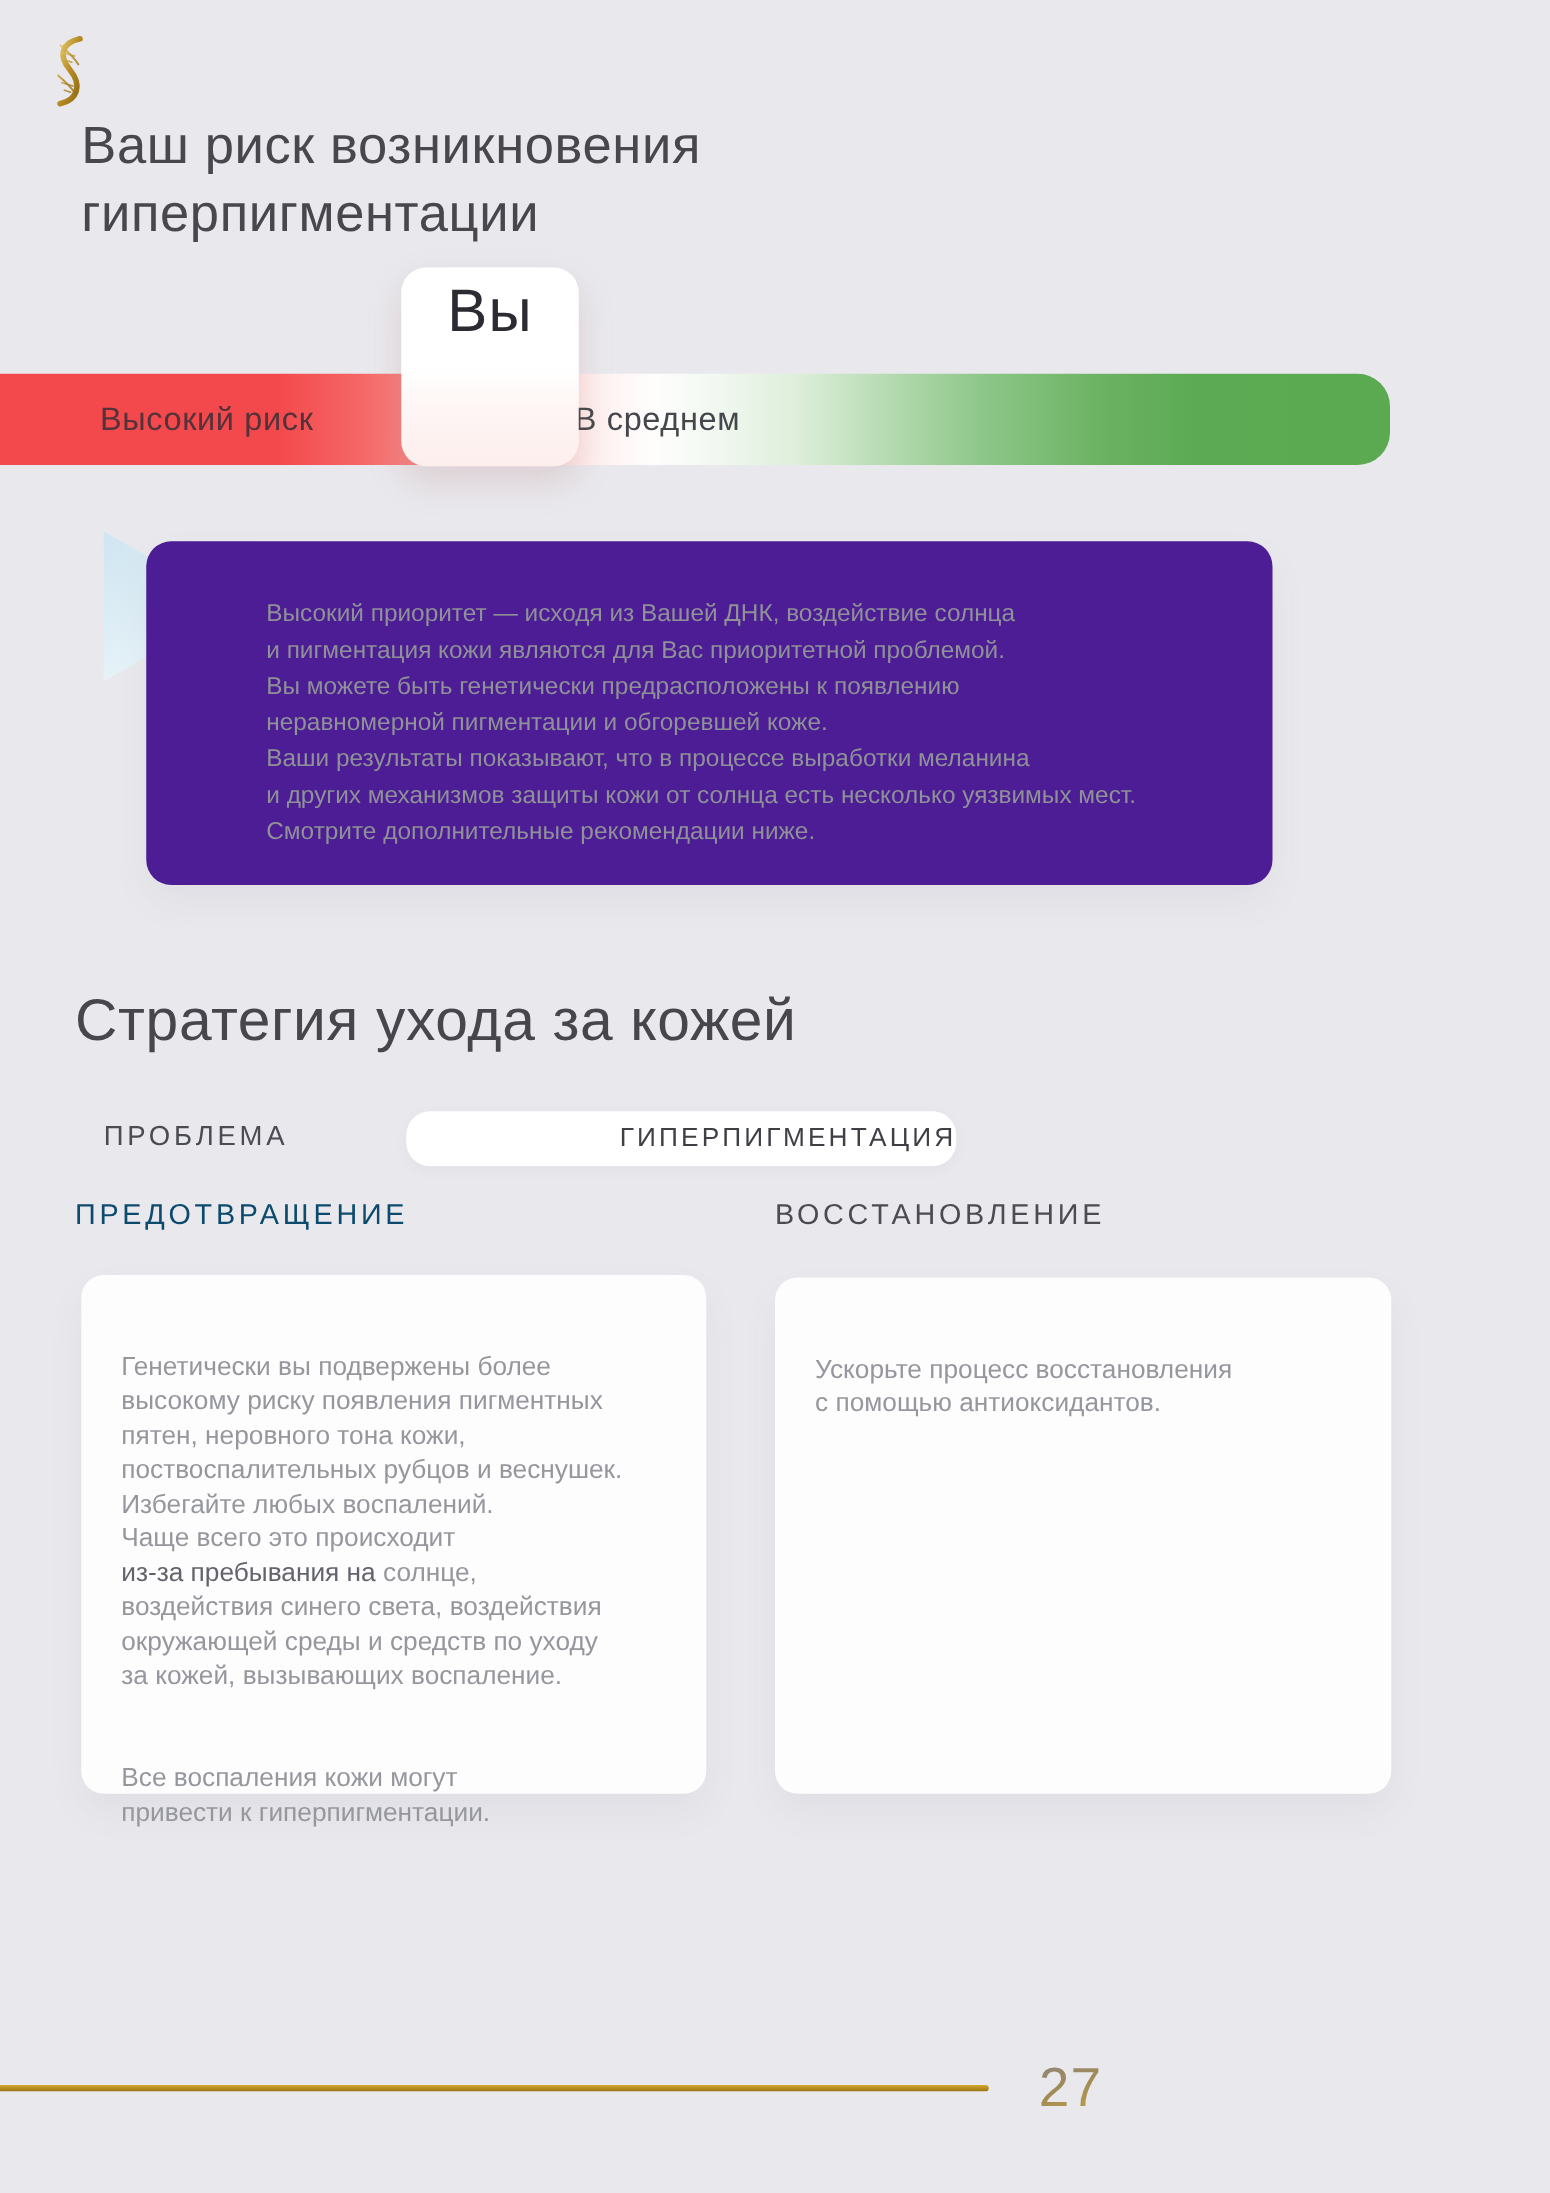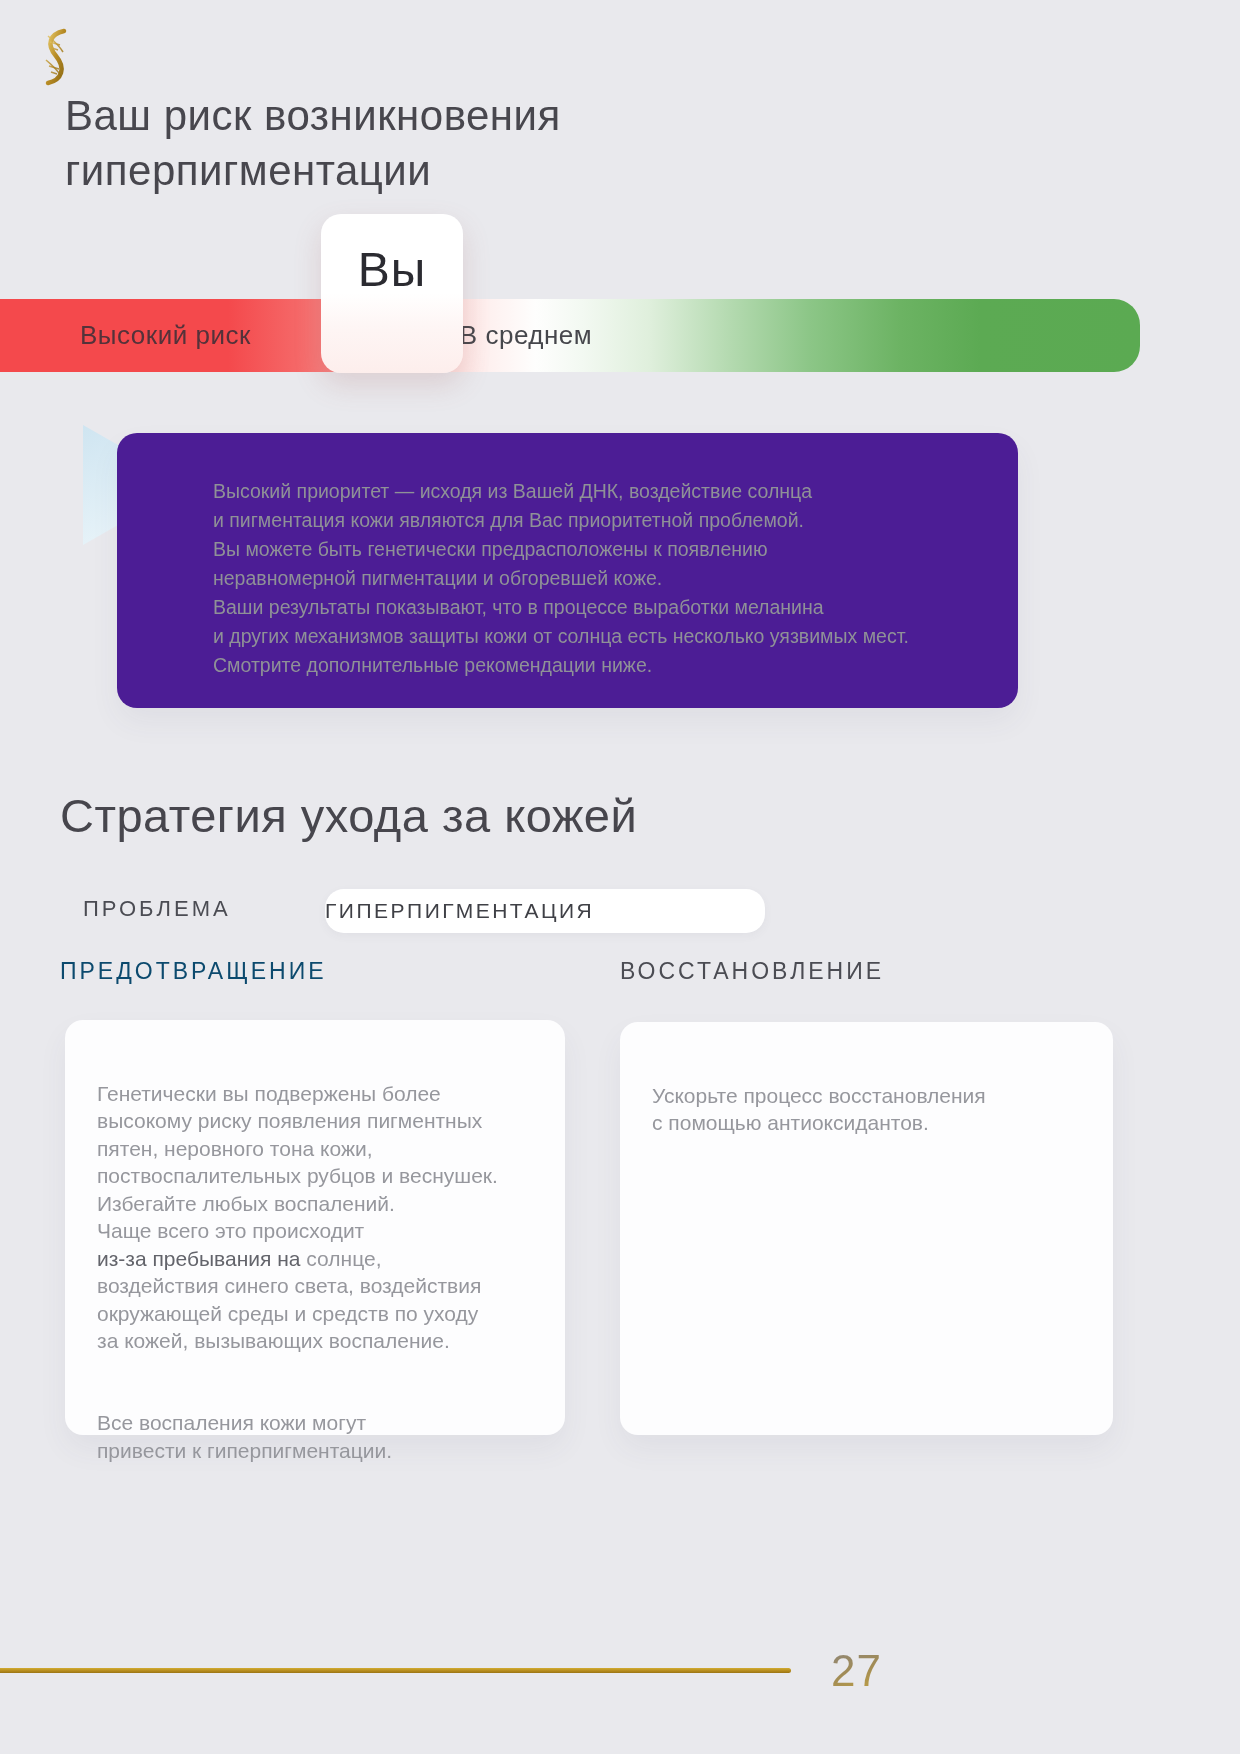--- a/index.html
+++ b/index.html
@@ -24,39 +24,38 @@
 
   
   #risk-bar{
     left:0;top:299px;width:1112px;height:73px;
     border-radius:0 26px 26px 0;
     background:linear-gradient(90deg,
       #f4494c 0%, #f4494c 20%, #f56767 26%, #f9a3a1 33%,
       #fcd7d5 38%, #fef1f0 43%, #fefefd 47%, #f3f9f2 51%,
       #dfefdc 57%, #b4dab0 64%, #8cc687 71%, #6cb363 79%,
       #5caa53 86%, #5baa52 100%);
-    padding-left:28px;
   }
   .bar-label{
     position:absolute;top:0;height:73px;line-height:73px;
     font-size:26px;font-weight:300;letter-spacing:0.5px;
   }
   #bar-label-high{left:80px;color:#54323a;}
   #bar-label-medium{left:0;width:1052px;text-align:center;color:#46474c;}
   #bar-label-low{right:62px;color:#2e5a31;}
 
   #you-marker{
     left:321px;top:214px;width:142px;height:159px;
     border-radius:20px;
     background:linear-gradient(180deg,#ffffff 0%,#ffffff 50%,#fef6f5 70%,#fdeeec 100%);
     box-shadow:0 12px 28px rgba(160,90,90,0.18);
     text-align:center;
   }
   #you-marker .you-text{
-    display:inline-block;margin-top:28px;
+    display:inline-block;margin-top:8px;
     font-size:48px;font-weight:200;color:#2b2b31;letter-spacing:1px;
   }
 
   
   #triangle{left:78px;top:420px;width:115px;height:130px;}
   #priority-card{
     left:117px;top:433px;width:901px;height:275px;
     background:#4c1d95;border-radius:20px;
     box-shadow:0 14px 30px rgba(70,70,100,0.06);
   }
@@ -71,21 +70,21 @@
     font-size:47px;font-weight:300;color:#47464d;letter-spacing:0.5px;
   }
   #problem-label{
     left:60px;top:896px;font-size:22px;font-weight:300;
     letter-spacing:3px;color:#4b4c53;margin-left:23px;
   }
   #problem-pill{
     left:325px;top:889px;width:440px;height:44px;
     background:#ffffff;border-radius:19px;
     box-shadow:0 3px 10px rgba(70,70,100,0.05);
-    text-align:left;line-height:44px;
+    text-align:right;line-height:44px;
     font-size:21px;font-weight:300;letter-spacing:2.5px;color:#3f4046;
   }
   #prevention-label{
     left:60px;top:958px;font-size:23px;font-weight:300;
     letter-spacing:3px;color:#0c4a6e;
   }
   #recovery-label{
     left:620px;top:958px;font-size:23px;font-weight:300;
     letter-spacing:3px;color:#4b4c53;
   }

